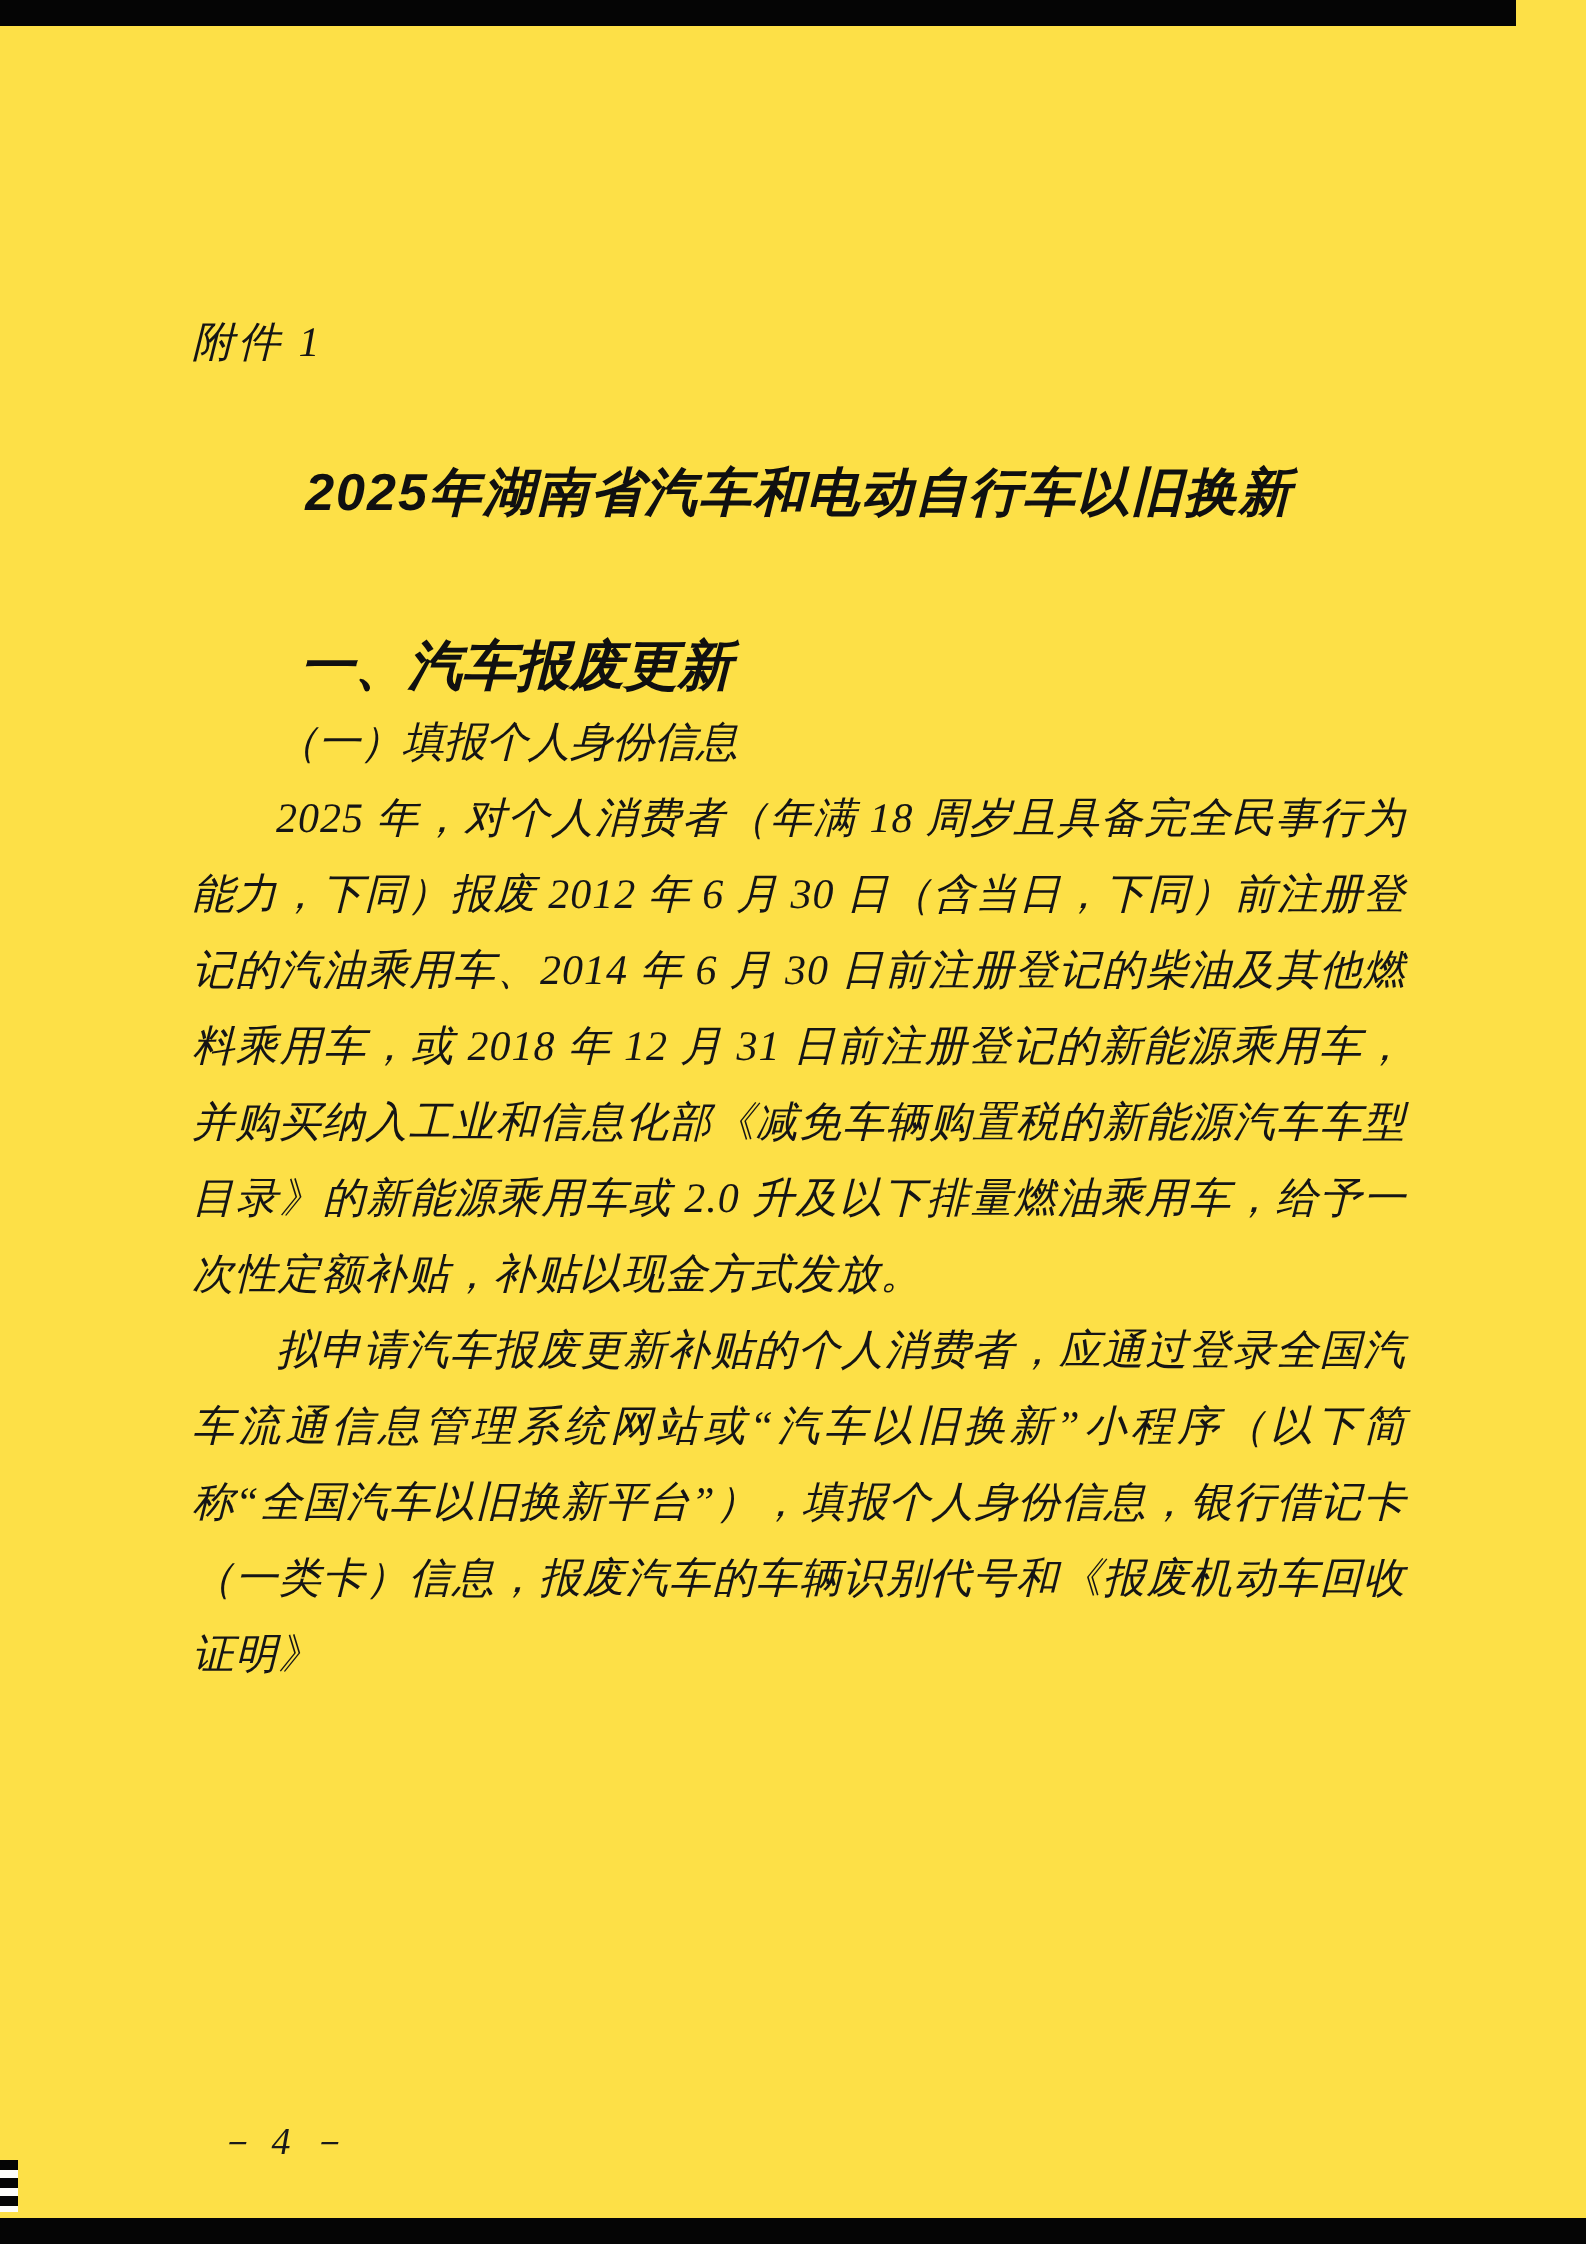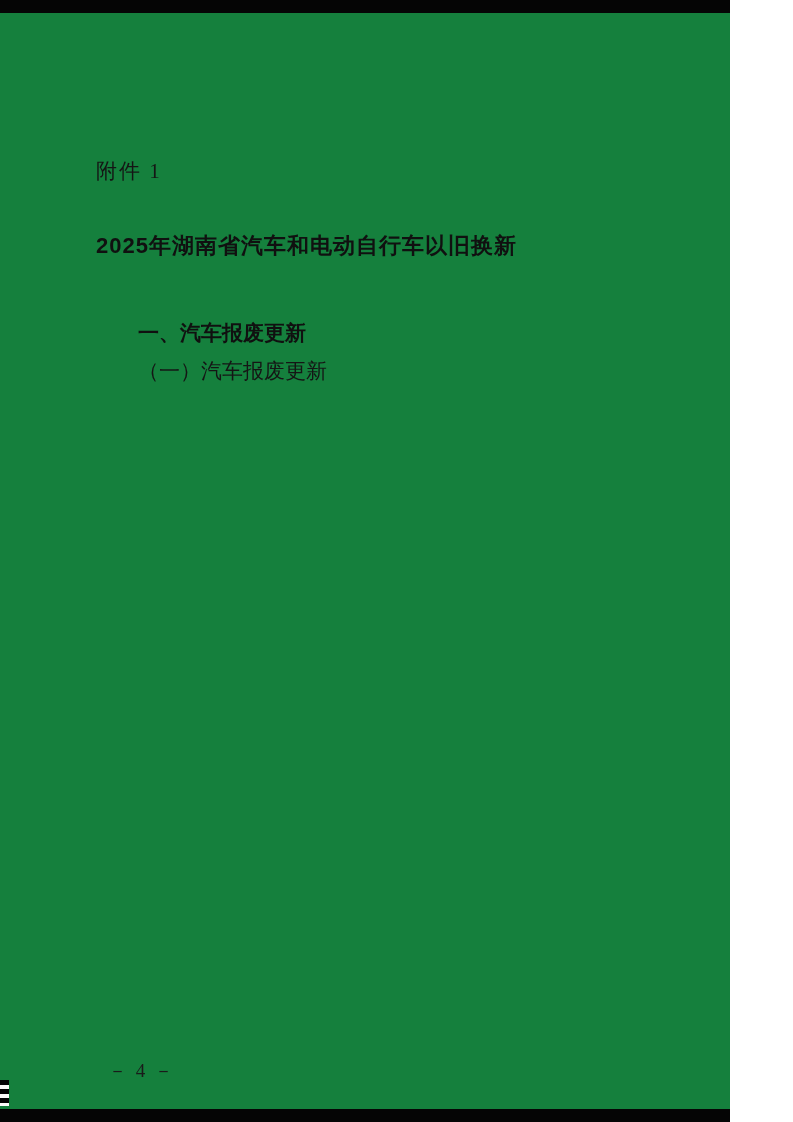--- a/index.html
+++ b/index.html
@@ -2,26 +2,27 @@
 <html><head>
 <meta charset="utf-8">
 <style>
   html, body {
     margin: 0;
     padding: 0;
     background: #ffffff;
   }
   .page {
     position: relative;
-    width: 730px;
+    width: 793px;
     height: 1122px;
-    background: #15803d;
+    background: #fde047;
     overflow: hidden;
     font-family: "Liberation Serif", serif;
     color: #151515;
+    font-style: italic;
   }
   
   .scan-top {
     position: absolute;
     top: 0;
     left: 0;
     width: 758px;
     height: 13px;
     background: #050505;
   }
@@ -49,33 +50,33 @@
     width: 793px;
     padding: 158px 90px 0 96px;
   }
   .attachment {
     font-size: 21px;
     line-height: 26px;
     letter-spacing: 2px;
   }
   .doc-title {
     margin-top: 42px;
-    text-align: left;
+    text-align: center;
     font-family: "Liberation Sans", sans-serif;
     font-weight: bold;
-    font-size: 22px;
+    font-size: 26px;
     line-height: 40px;
     letter-spacing: 1px;
     color: #101010;
   }
   .h1 {
     margin-top: 48px;
     font-family: "Liberation Sans", sans-serif;
     font-weight: bold;
-    font-size: 21px;
+    font-size: 27px;
     line-height: 38px;
     text-indent: 2em;
     color: #101010;
   }
   .h2 {
     font-size: 21px;
     line-height: 38px;
     text-indent: 2em;
   }
   .para {
@@ -105,25 +106,27 @@
   <div class="content">
 
     <div class="attachment">附件 1</div>
 
     <div class="doc-title">
       <div>2025年湖南省汽车和电动自行车以旧换新</div>
     </div>
 
     <div class="h1">一、汽车报废更新</div>
 
-    <div class="h2">（一）汽车报废更新</div>
+    <div class="h2">（一）填报个人身份信息</div>
+
+    <p class="para">2025 年，对个人消费者（年满 18 周岁且具备完全民事行为能力，下同）报废 2012 年 6 月 30 日（含当日，下同）前注册登记的汽油乘用车、2014 年 6 月 30 日前注册登记的柴油及其他燃料乘用车，或 2018 年 12 月 31 日前注册登记的新能源乘用车，并购买纳入工业和信息化部《减免车辆购置税的新能源汽车车型目录》的新能源乘用车或 2.0 升及以下排量燃油乘用车，给予一次性定额补贴，补贴以现金方式发放。</p>
 
 
 
-
+    <p class="para">拟申请汽车报废更新补贴的个人消费者，应通过登录全国汽车流通信息管理系统网站或“汽车以旧换新”小程序（以下简称“全国汽车以旧换新平台”），填报个人身份信息，银行借记卡（一类卡）信息，报废汽车的车辆识别代号和《报废机动车回收证明》</p>
 
   </div>
 
   <div class="page-number">－ 4 －</div>
 
   <div class="scan-left-mark"></div>
   <div class="scan-bottom"></div>
 
 </div>
 

